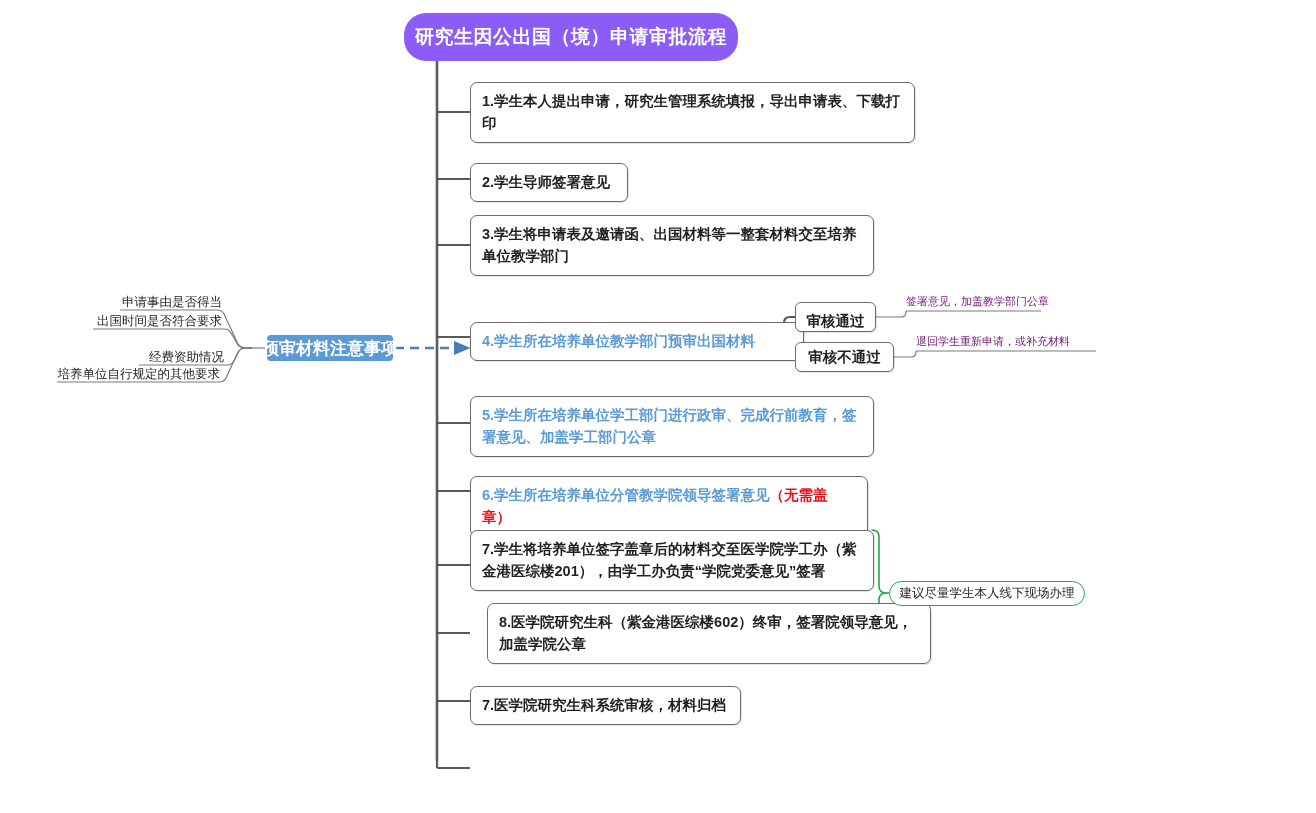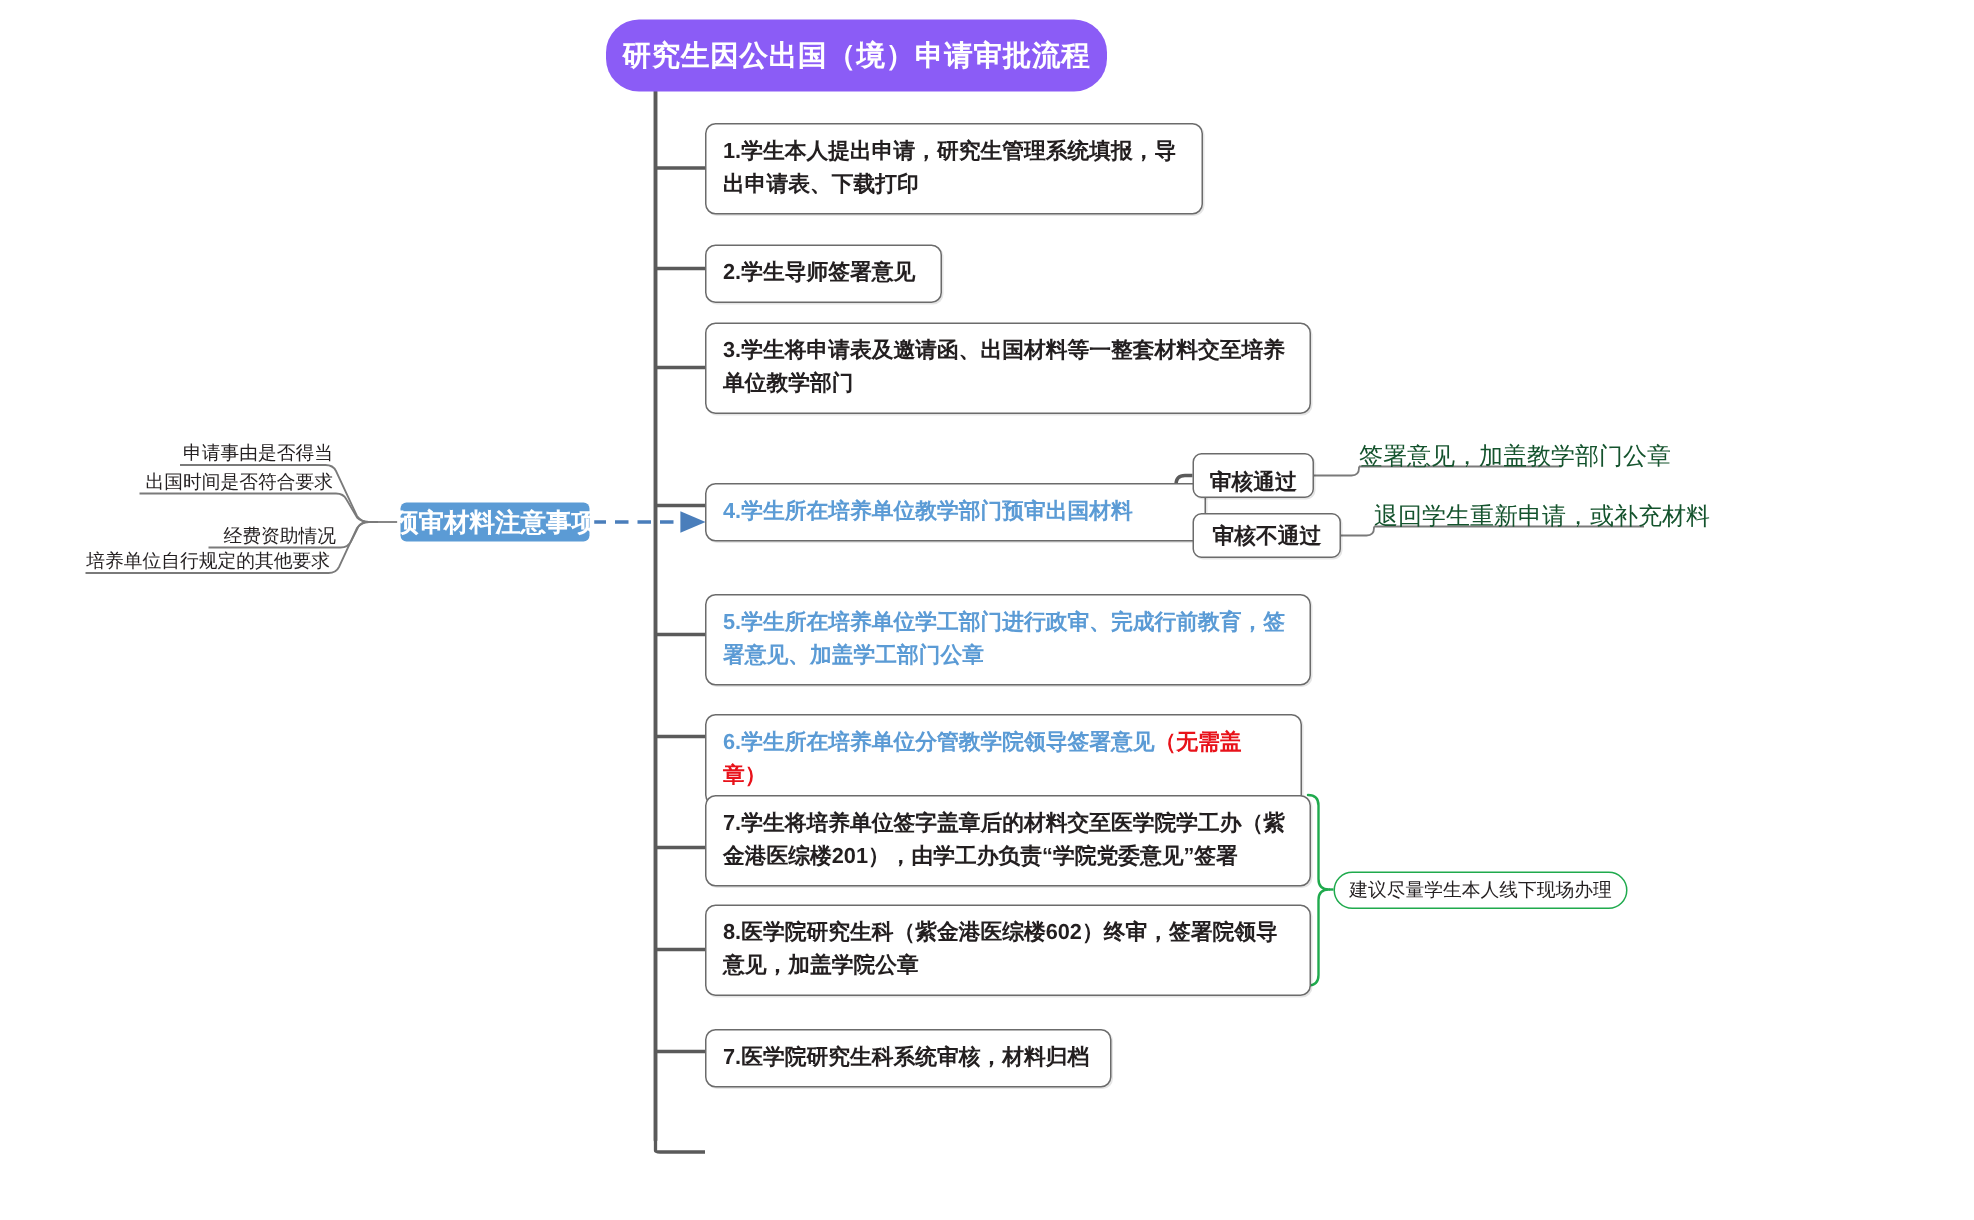--- a/index.html
+++ b/index.html
@@ -105,22 +105,22 @@
     font-size: 12.5px;
     color: #231f20;
     white-space: nowrap;
     text-align: right;
     padding-bottom: 2px;
   }
 
   
   .edge-label {
     position: absolute;
-    font-size: 16px;
-    color: #14532d;
+    font-size: 11px;
+    color: #701a75;
     white-space: nowrap;
     padding-bottom: 2px;
   }
 
   
   .green-pill {
     position: absolute;
     left: 889px; top: 581px;
     width: 196px; height: 25px;
     border: 1.4px solid #1faa4d;
@@ -180,21 +180,21 @@
     <path d="M252,348 L246,348 Q241,348 238,352 L226,378 Q224,382 219,382 L57,382" stroke="#7a7a7a" stroke-width="1.2" fill="none"></path>
 
     <path d="M872,530 Q879,530 879,537 L879,586 Q879,593 886,593 Q879,593 879,600 L879,650 Q879,657 872,657" stroke="#1faa4d" stroke-width="1.6" fill="none" stroke-linecap="round" stroke-linejoin="round"></path>
     <path d="M886,593 L889,593" stroke="#1faa4d" stroke-width="1.6" fill="none"></path>
   </svg>
 
   <div class="root-node">
     <span class="root-label">研究生因公出国（境）申请审批流程</span>
   </div>
 
-  <div class="step-box" style="left:470px; top:82px; width:332px;">
+  <div class="step-box" style="left:470px; top:82px; width:445px;">
     <span>1.学生本人提出申请，研究生管理系统填报，导出申请表、下载打印</span>
   </div>
 
   <div class="step-box" style="left:470px; top:163px; width:158px;">
     <span>2.学生导师签署意见</span>
   </div>
 
   <div class="step-box" style="left:470px; top:215px; width:404px;">
     <span>3.学生将申请表及邀请函、出国材料等一整套材料交至培养单位教学部门</span>
   </div>
@@ -208,21 +208,21 @@
   </div>
 
   <div class="step-box blue" style="left:470px; top:476px; width:398px;">
     <span>6.学生所在培养单位分管教学院领导签署意见</span><span class="red-note">（无需盖章）</span>
   </div>
 
   <div class="step-box" style="left:470px; top:530px; width:404px;">
     <span>7.学生将培养单位签字盖章后的材料交至医学院学工办（紫金港医综楼201），由学工办负责“学院党委意见”签署</span>
   </div>
 
-  <div class="step-box" style="left:470px; top:603px; width:404px;">
+  <div class="step-box" style="left:487px; top:603px; width:444px;">
     <span>8.医学院研究生科（紫金港医综楼602）终审，签署院领导意见，加盖学院公章</span>
   </div>
 
   <div class="step-box" style="left:470px; top:686px; width:271px;">
     <span>7.医学院研究生科系统审核，材料归档</span>
   </div>
 
 
   <div class="result-box" style="left:795px; top:302px; width:81px; height:30px;align-items:flex-end;">
     <span>审核通过</span>

